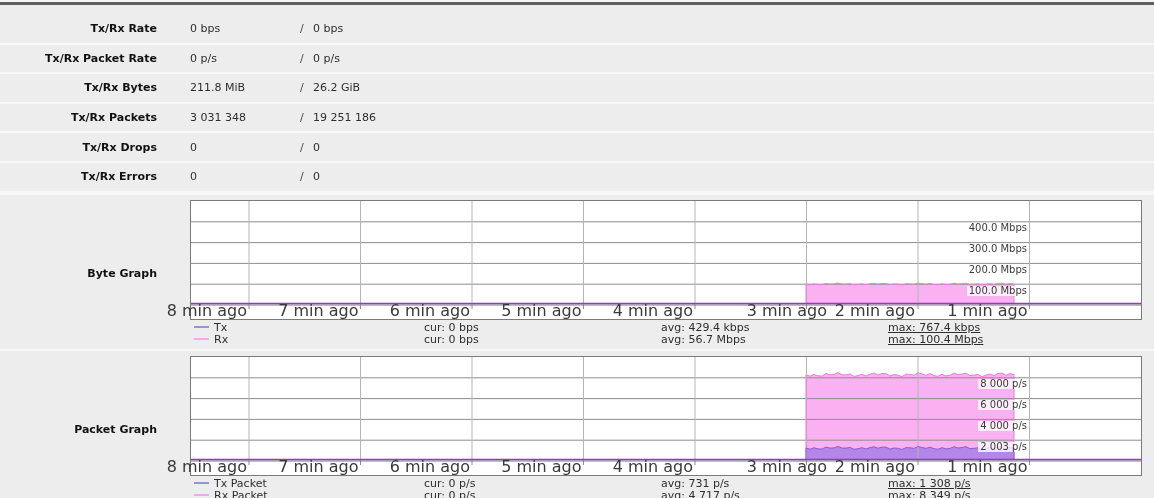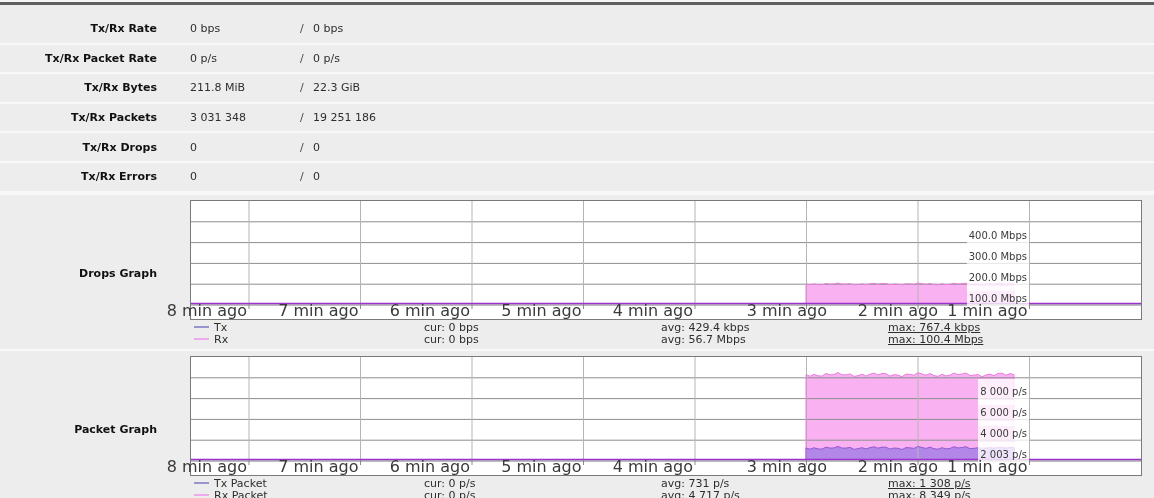--- a/index.html
+++ b/index.html
@@ -18,28 +18,28 @@
   .sv1{margin-left:33px;width:110px;}
   .ssep{width:13px;color:#444;}
   .sv2{}
   
   .gsection{display:flex;border-top:2px solid #f8f8f8;padding:5px 0 2px;}
   .gtitle{width:157px;text-align:right;font-weight:bold;color:#111;align-self:center;}
   .gcontent{margin-left:33px;}
   .graph-box{position:relative;width:950px;height:118px;border:1px solid #7a7a7a;background:#fff;}
   .graph-box svg{position:absolute;left:0;top:0;}
   .ylab{position:absolute;right:112px;font-size:10px;color:#3a3a3a;line-height:10px;
-        background:rgba(255,255,255,0.78);padding:8px 2px;text-align:right;}
+        background:rgba(255,255,255,0.78);padding:0 2px;text-align:right;}
   .ylab:nth-of-type(1){top:22px;} .ylab:nth-of-type(2){top:43px;}
   .ylab:nth-of-type(3){top:64px;} .ylab:nth-of-type(4){top:85px;}
   .xlab{position:absolute;top:105px;width:106px;text-align:right;font-size:16px;color:#3a3a3a;line-height:10px;}
   .xlab:nth-of-type(5){left:-50px;}  .xlab:nth-of-type(6){left:61.5px;}
   .xlab:nth-of-type(7){left:173px;}  .xlab:nth-of-type(8){left:284.5px;}
   .xlab:nth-of-type(9){left:396px;}  .xlab:nth-of-type(10){left:530px;}
-  .xlab:nth-of-type(11){left:641px;} .xlab:nth-of-type(12){left:730.5px;}
+  .xlab:nth-of-type(11){left:618px;} .xlab:nth-of-type(12){left:730.5px;}
   
   .legend{position:relative;width:952px;margin-top:2px;}
   .lrow{position:relative;height:12.5px;line-height:12px;}
   .lg-c0{position:absolute;left:4px;}
   .lg-c1{position:absolute;left:234px;}
   .lg-c2{position:absolute;left:471px;}
   .lg-c3{position:absolute;left:698px;text-decoration:underline;}
   .swatch{display:inline-block;width:15px;height:2px;margin-right:5px;vertical-align:middle;position:relative;top:-1px;}
 </style>
 </head>
@@ -58,21 +58,21 @@
   <div class="srow">
     <div class="slabel">Tx/Rx Packet Rate</div>
     <div class="sv1">0 p/s</div>
     <div class="ssep">/</div>
     <div class="sv2">0 p/s</div>
   </div>
   <div class="srow">
     <div class="slabel">Tx/Rx Bytes</div>
     <div class="sv1">211.8 MiB</div>
     <div class="ssep">/</div>
-    <div class="sv2">22.3 GiB</div>
+    <div class="sv2">26.2 GiB</div>
   </div>
   <div class="srow">
     <div class="slabel">Tx/Rx Packets</div>
     <div class="sv1">3 031 348</div>
     <div class="ssep">/</div>
     <div class="sv2">19 251 186</div>
   </div>
   <div class="srow">
     <div class="slabel">Tx/Rx Drops</div>
     <div class="sv1">0</div>
@@ -81,21 +81,21 @@
   </div>
   <div class="srow">
     <div class="slabel">Tx/Rx Errors</div>
     <div class="sv1">0</div>
     <div class="ssep">/</div>
     <div class="sv2">0</div>
   </div>
 </div>
 
 <div class="gsection">
-  <div class="gtitle">Drops Graph</div>
+  <div class="gtitle">Byte Graph</div>
   <div class="gcontent">
     <div class="graph-box">
       <svg id="byte-svg" width="950" height="118">
           <polygon points="615.0,102.5 615.0,83.0 619.0,83.8 623.0,82.9 627.0,83.6 631.0,83.7 635.0,82.5 639.0,83.1 643.0,82.9 647.0,82.0 651.0,83.1 655.0,83.1 659.0,82.7 663.0,83.9 667.0,83.5 671.0,82.9 675.0,83.7 679.0,82.8 683.0,82.3 687.0,83.2 691.0,82.5 695.0,82.6 699.0,83.7 703.0,83.0 707.0,83.2 711.0,84.0 715.0,82.8 719.0,82.9 723.0,83.3 727.0,82.1 731.0,82.7 735.0,83.3 739.0,82.5 743.0,83.5 747.0,83.8 751.0,82.8 755.0,83.6 759.0,83.3 763.0,82.2 767.0,83.1 771.0,82.7 775.0,82.2 779.0,83.5 783.0,83.2 787.0,82.9 791.0,84.0 795.0,83.2 799.0,82.7 803.0,83.5 807.0,82.4 811.0,82.3 815.0,83.3 819.0,82.5 823.0,83.0 823.0,102.5" fill="#f9b1f1"></polygon>
           <line x1="0" y1="20.8" x2="950" y2="20.8" stroke="#8e8e8e" stroke-width="1"></line>
           <line x1="0" y1="41.6" x2="950" y2="41.6" stroke="#8e8e8e" stroke-width="1"></line>
           <line x1="0" y1="62.4" x2="950" y2="62.4" stroke="#8e8e8e" stroke-width="1"></line>
           <line x1="0" y1="83.2" x2="950" y2="83.2" stroke="#8e8e8e" stroke-width="1"></line>
           <line x1="58" y1="0" x2="58" y2="104" stroke="#b5b5b5" stroke-width="1"></line>
           <line x1="58" y1="104" x2="58" y2="108" stroke="#8e8e8e" stroke-width="1"></line>

